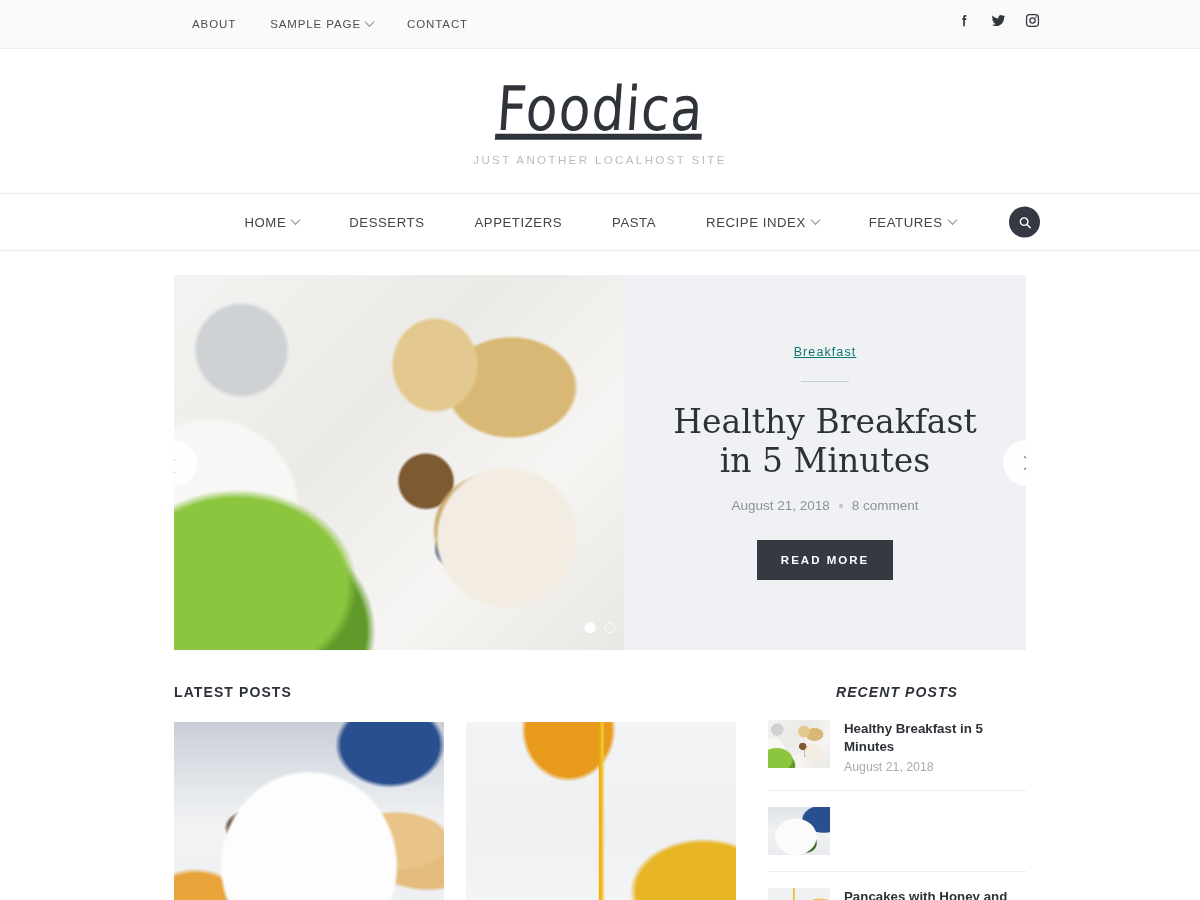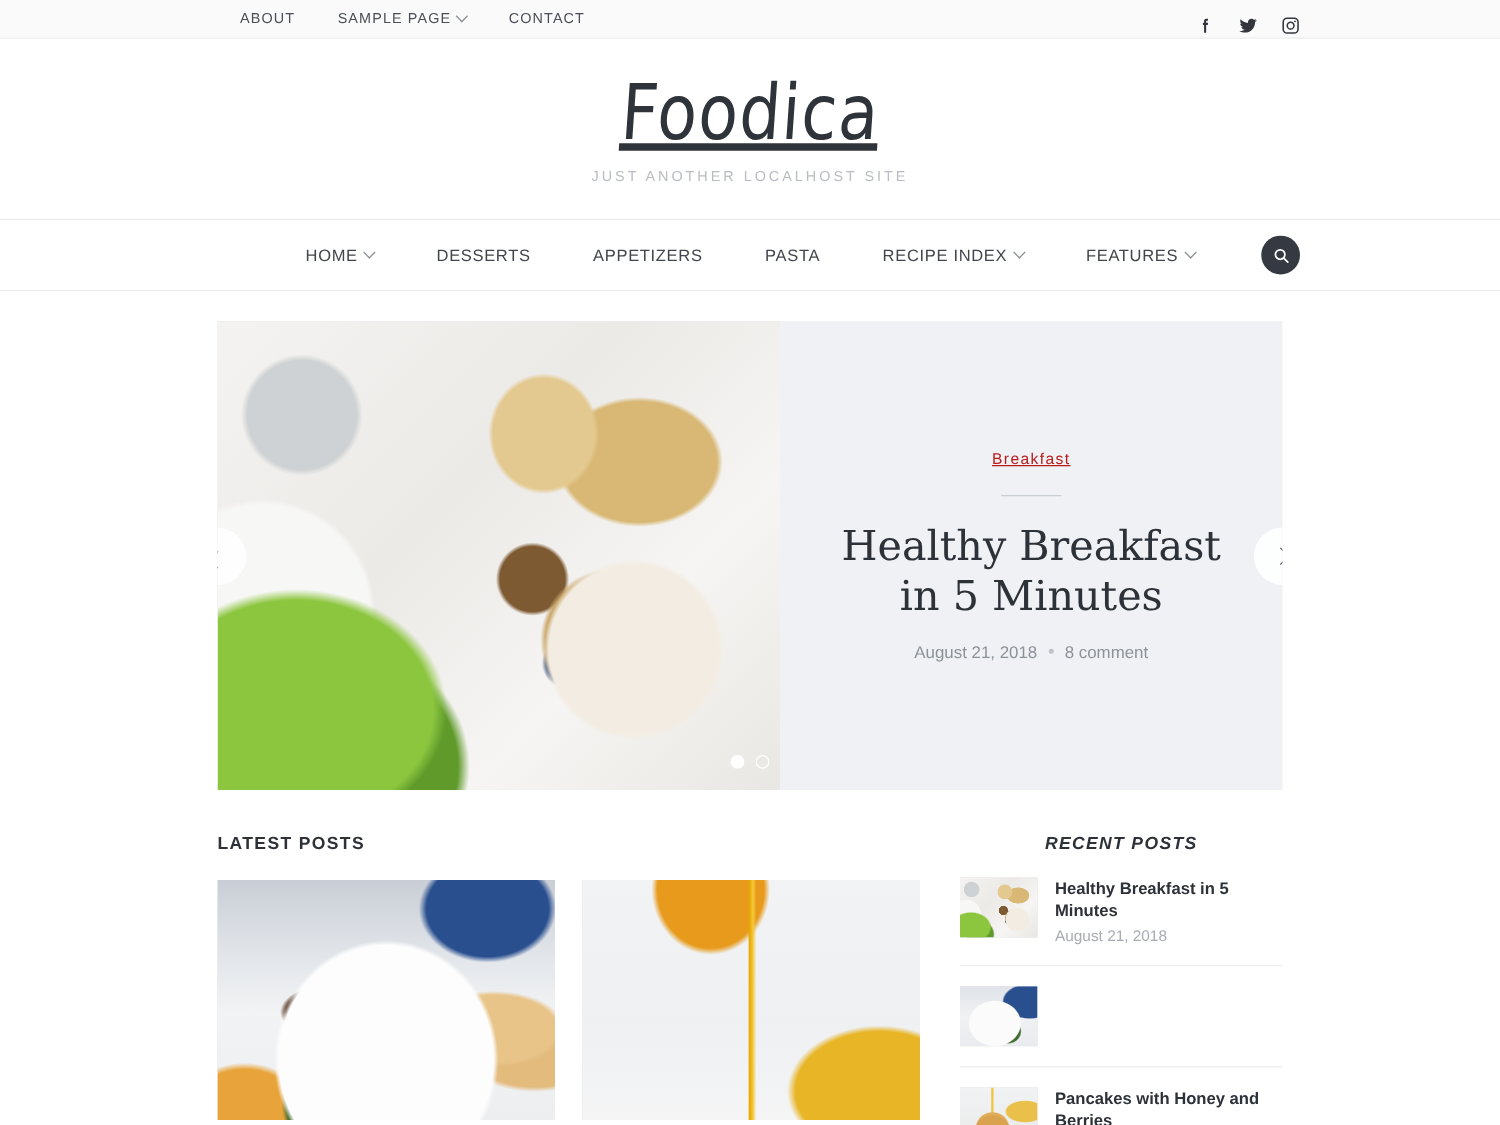--- a/index.html
+++ b/index.html
@@ -8,21 +8,21 @@
     width: 1200px; height: 900px;
     overflow: hidden;
     background: #ffffff;
     font-family: "Liberation Sans", sans-serif;
     color: #33373d;
     -webkit-font-smoothing: antialiased;
   }
 
   
   .topbar {
-    height: 31px;
+    height: 49px;
     background: #fafafa;
     border-bottom: 1px solid #ededed;
     display: flex; align-items: center;
     padding: 0 190px 0 192px;
     position: relative;
   }
   .topnav { display: flex; align-items: center; gap: 34px; }
   .topnav a {
     font-size: 11.5px;
     letter-spacing: 0.9px;
@@ -116,21 +116,21 @@
   }
   .hero-txt {
     flex: 1;
     display: flex; flex-direction: column;
     align-items: center; justify-content: center;
     padding: 0 26px;
     text-align: center;
   }
   .hero-cat {
     font-size: 12.5px; letter-spacing: 1.1px;
-    color: #b91c1c;
+    color: #0f766e;
   }
   .hero-rule { width: 48px; height: 1px; background: #c9cdd4; margin: 22px 0 20px; }
   .hero-title {
     font-family: "DejaVu Serif", serif;
     font-size: 33px;
     line-height: 1.19;
     color: #2d3138;
     font-weight: 400;
     max-width: 330px;
   }
@@ -374,20 +374,21 @@
     </div>
     <div class="hero-txt">
       <a href="#" class="hero-cat">Breakfast</a>
       <div class="hero-rule"></div>
       <h2 class="hero-title">Healthy Breakfast in 5 Minutes</h2>
       <div class="hero-meta">
         <span>August 21, 2018</span>
         <i class="dotsep"></i>
         <span>8 comment</span>
       </div>
+      <button class="readmore">READ MORE</button>
     </div>
 
     <button class="nav-arrow prev">
       <i class="arrow-gl"></i>
     </button>
     <button class="nav-arrow next">
       <i class="arrow-gl"></i>
     </button>
 
     <div class="hero-dots">

